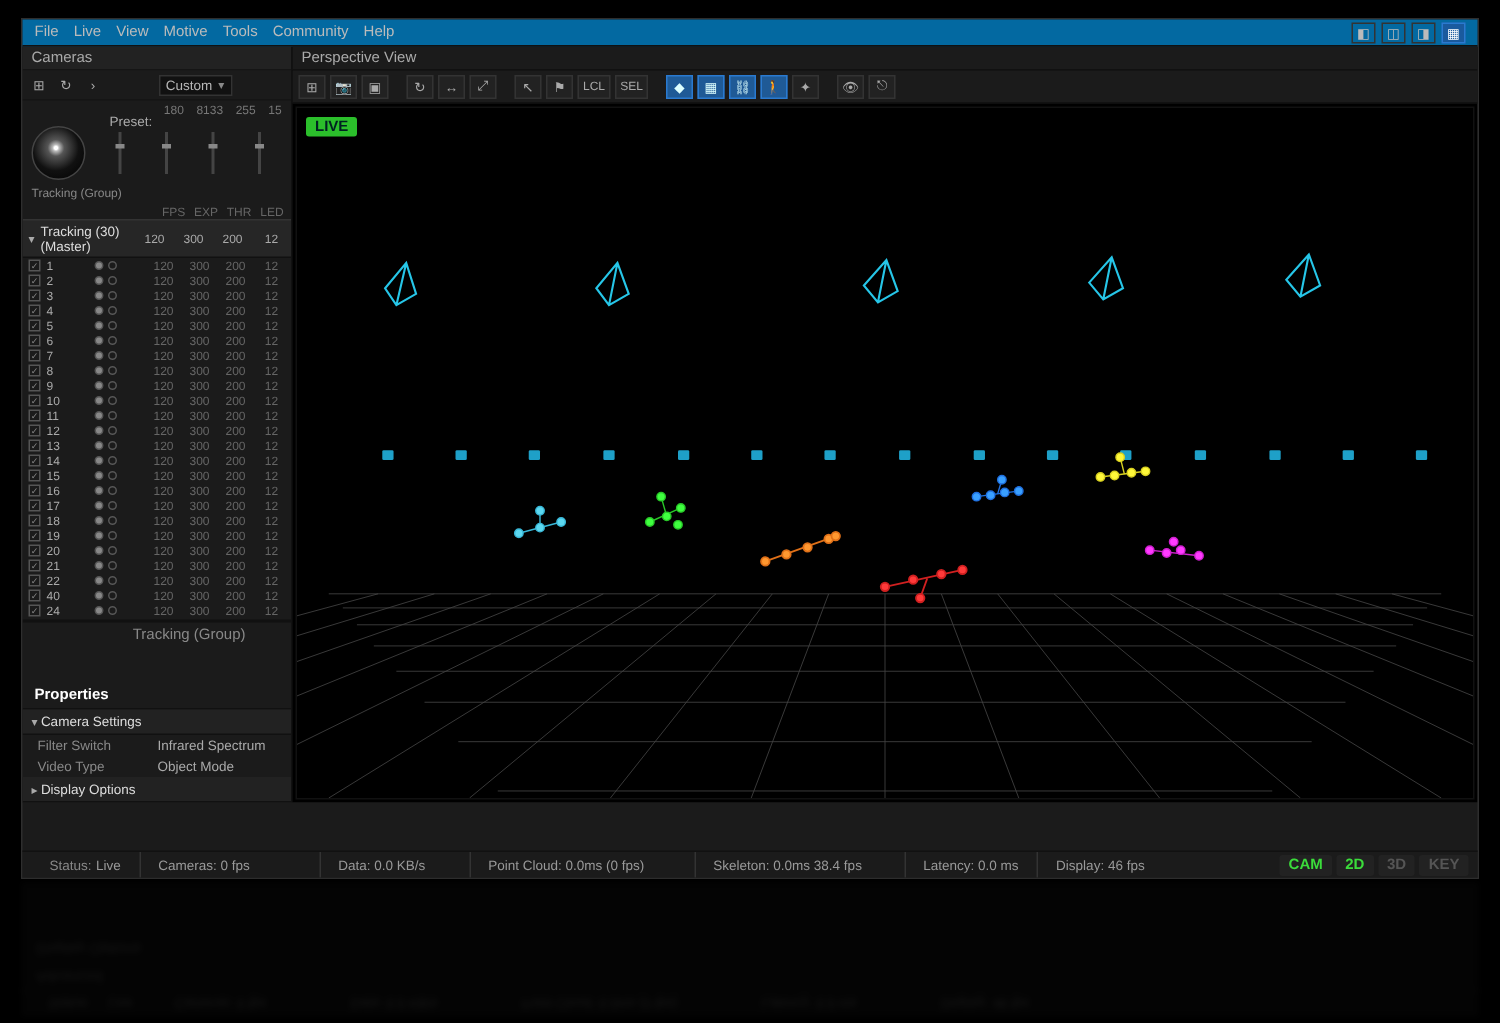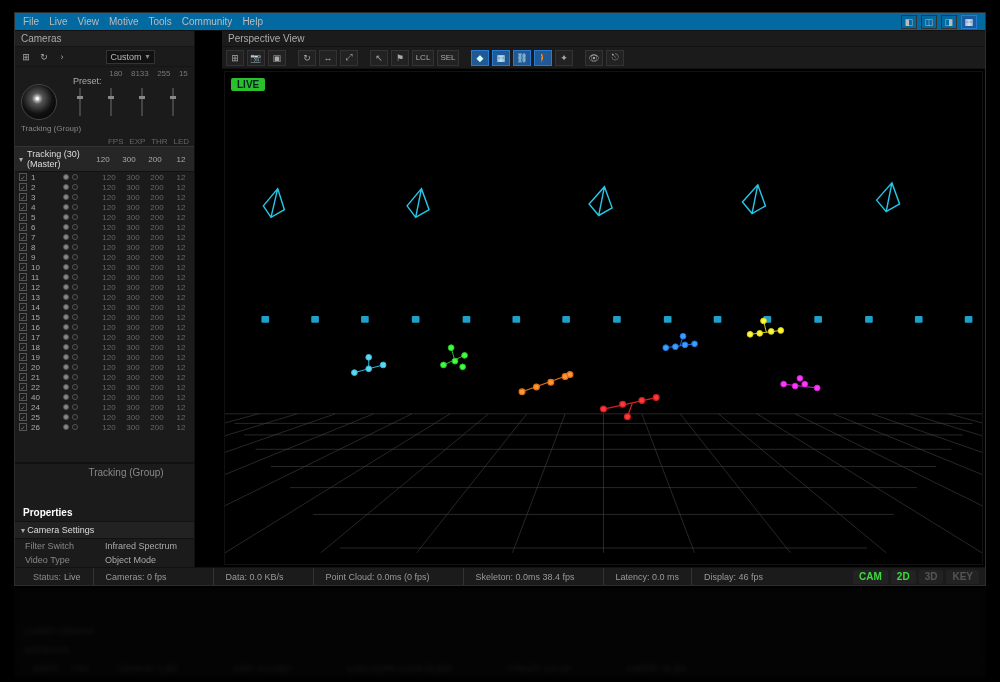--- a/index.html
+++ b/index.html
@@ -160,21 +160,21 @@
   }
   .prop-tab { padding:3px 8px; color:#888; }
   .prop-tab.active { color:#fff; font-weight:bold;margin-top:40px; }
   .prop-section-header { padding:3px 6px; font-size:9px; color:#ddd; background:#222; border-bottom:1px solid #111;}
   .prop-section-header::before { content:"▾ "; font-size:8px; color:#aaa;}
   .prop-section-header.collapsed::before { content:"▸ "; }
   .prop-row { display:flex; padding:2px 10px; font-size:9px; color:#888;}
   .prop-row .k { width:80px; }
   .prop-row .v { color:#aaa; }
   
-  .mainpanel { flex:1; display:flex; flex-direction:column; background:#000;padding-left:27px; }
+  .mainpanel { flex:1; display:flex; flex-direction:column; background:#000; }
   .view-title {
     height:16px;
     background:#1b1b1b;
     border-bottom:1px solid #111;
     padding:0 6px;
     font-size:10px;
     color:#aaa;
     display:flex; align-items:center;
   }
   .view-toolbar {
@@ -218,20 +218,21 @@
   
   .statusbar {
     height:18px;
     background:#1b1b1b;
     border-top:1px solid #111;
     display:flex;
     align-items:center;
     font-size:9px;
     color:#999;
     padding:0 6px;
+    margin-top:32px;
   }
   .statusbar .cell { padding:0 12px; border-right:1px solid #333; height:100%; display:flex; align-items:center;}
   .statusbar .name { color:#888; margin-right:3px; }
   .statusbar .spacer { flex:1; }
   .statusbar .modebtn {
     padding:0 6px;
     margin-left:3px;
     height:14px;
     display:flex; align-items:center;
     font-size:10px;
@@ -709,20 +710,21 @@
       <div id="prop-rows">
           <div class="prop-row">
             <span class="k">Filter Switch</span>
             <span class="v">Infrared Spectrum</span>
           </div>
           <div class="prop-row">
             <span class="k">Video Type</span>
             <span class="v">Object Mode</span>
           </div>
         </div>
+      <div class="prop-section-header collapsed">Display Options</div>
     </div>
 
     <div class="mainpanel">
       <div class="view-title">Perspective View</div>
       <div class="view-toolbar">
         <div class="tbtn">⊞</div>
         <div class="tbtn">📷</div>
         <div class="tbtn">▣</div>
         <div class="tsep"></div>
         <div class="tbtn">↻</div>

